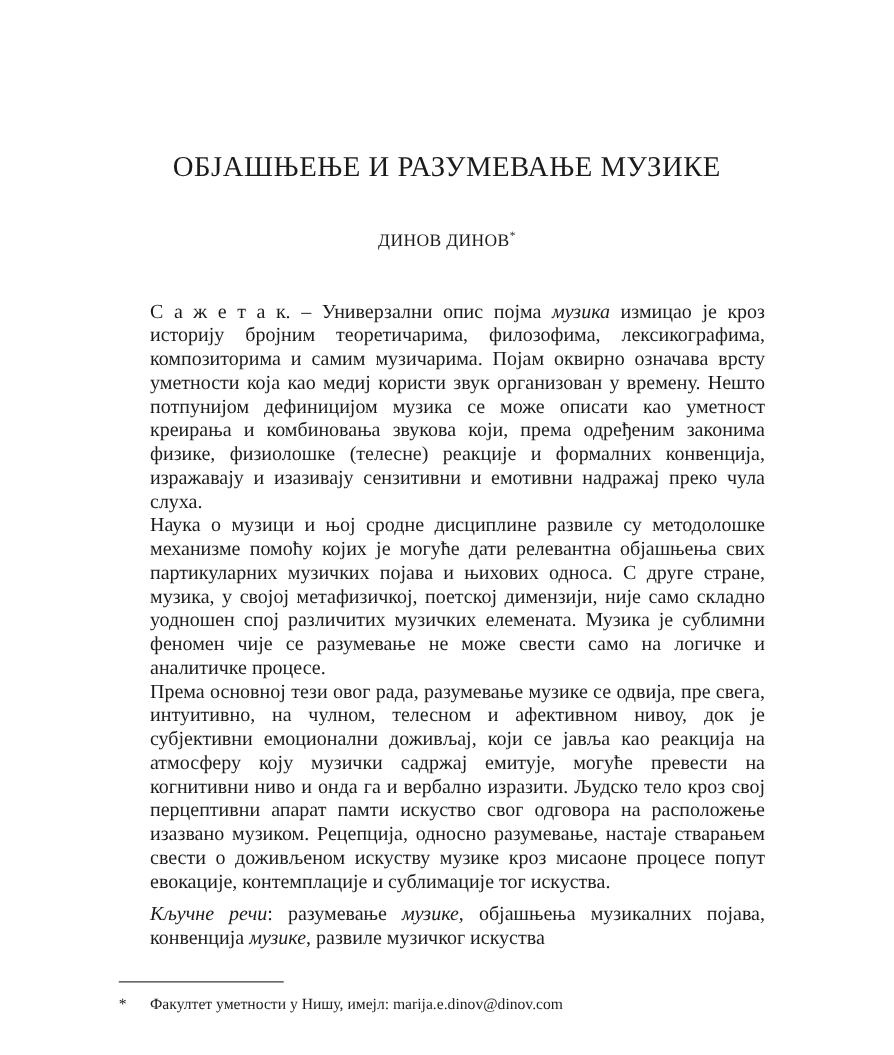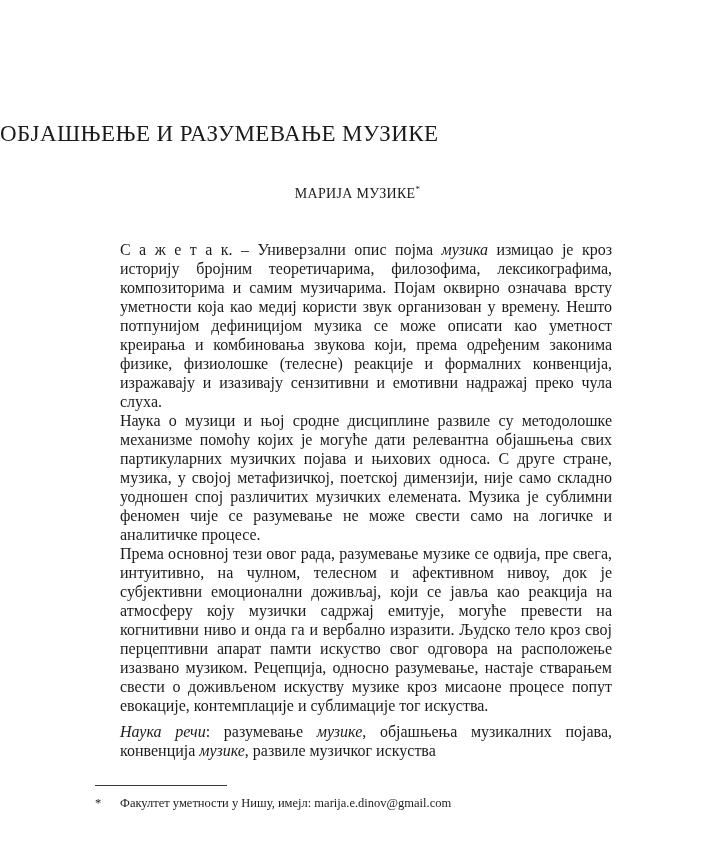--- a/index.html
+++ b/index.html
@@ -15,20 +15,21 @@
     font-family: "Liberation Serif", "DejaVu Serif", serif;
     color: #1b1b1b;
     overflow: hidden;
   }
   .title {
     position: absolute;
     top: 121px;
     left: 0;
     width: 715px;
     margin: 0;
+    text-align: center;
     font-size: 23px;
     font-weight: normal;
     letter-spacing: 0.4px;
     line-height: 1.1;
   }
   .author {
     position: absolute;
     top: 186px;
     left: 0;
     width: 715px;
@@ -86,30 +87,30 @@
     flex: 1;
   }
 </style>
 </head>
 <body>
 
 <div class="page">
 
   <h1 class="title">ОБЈАШЊЕЊЕ И РАЗУМЕВАЊЕ МУЗИКЕ</h1>
 
-  <div class="author"><span>МАРИЈА МУЗИКЕ</span><sup>*</sup></div>
+  <div class="author"><span>ДИНОВ ДИНОВ</span><sup>*</sup></div>
 
   <div class="abstract">
     <p><span>С а ж е т а к. – Универзални опис појма </span><span class="it">музика</span><span> измицао је кроз историју бројним теоретичарима, филозофима, лексикографима, композиторима и самим музичарима. Појам оквирно означава врсту уметности која као медиј користи звук организован у времену. Нешто потпунијом дефиницијом музика се може описати као уметност креирања и комбиновања звукова који, према одређеним законима физике, физиолошке (телесне) реакције и формалних конвенција, изражавају и изазивају сензитивни и емотивни надражај преко чула слуха.</span></p>
     <p><span>Наука о музици и њој сродне дисциплине развиле су методолошке механизме помоћу којих је могуће дати релевантна објашњења свих партикуларних музичких појава и њихових односа. С друге стране, музика, у својој метафизичкој, поетској димензији, није само складно уодношен спој различитих музичких елемената. Музика је сублимни феномен чије се разумевање не може свести само на логичке и аналитичке процесе.</span></p>
     <p><span>Према основној тези овог рада, разумевање музике се одвија, пре свега, интуитивно, на чулном, телесном и афективном нивоу, док је субјективни емоционални доживљај, који се јавља као реакција на атмосферу коју музички садржај емитује, могуће превести на когнитивни ниво и онда га и вербално изразити. Људско тело кроз свој перцептивни апарат памти искуство свог одговора на расположење изазвано музиком. Рецепција, односно разумевање, настаје стварањем свести о доживљеном искуству музике кроз мисаоне процесе попут евокације, контемплације и сублимације тог искуства.</span></p>
-    <p class="keywords"><span class="it">Наука речи</span><span>: разумевање </span><span class="it">музике</span><span>, објашњења музикалних појава, конвенција </span><span class="it">музике</span><span>, развиле музичког искуства</span></p>
+    <p class="keywords"><span class="it">Кључне речи</span><span>: разумевање </span><span class="it">музике</span><span>, објашњења музикалних појава, конвенција </span><span class="it">музике</span><span>, развиле музичког искуства</span></p>
   </div>
 
   <div class="footnote">
     <div class="fn-rule"></div>
     <div class="fn-row">
       <span class="fn-marker">*</span>
-      <span class="fn-text">Факултет уметности у Нишу, имејл: marija.e.dinov@gmail.com</span>
+      <span class="fn-text">Факултет уметности у Нишу, имејл: marija.e.dinov@dinov.com</span>
     </div>
   </div>
 
 </div>
 
 </body></html>

